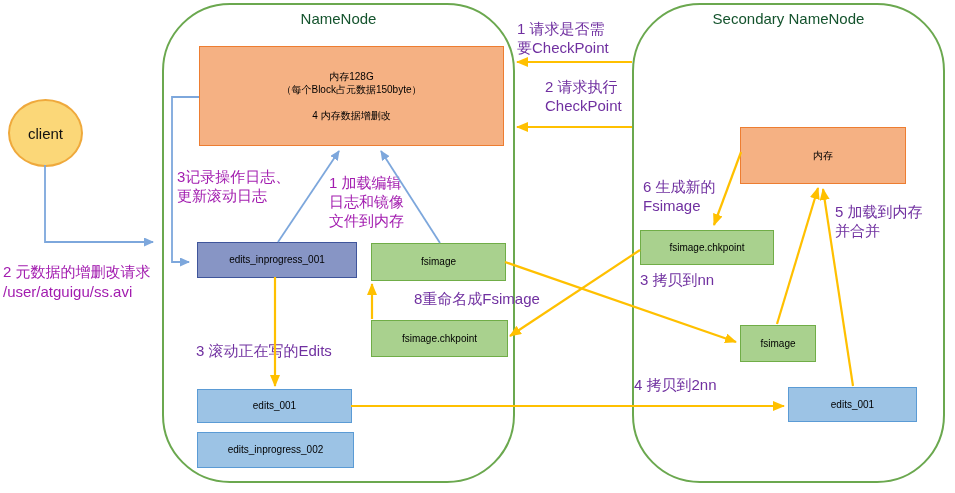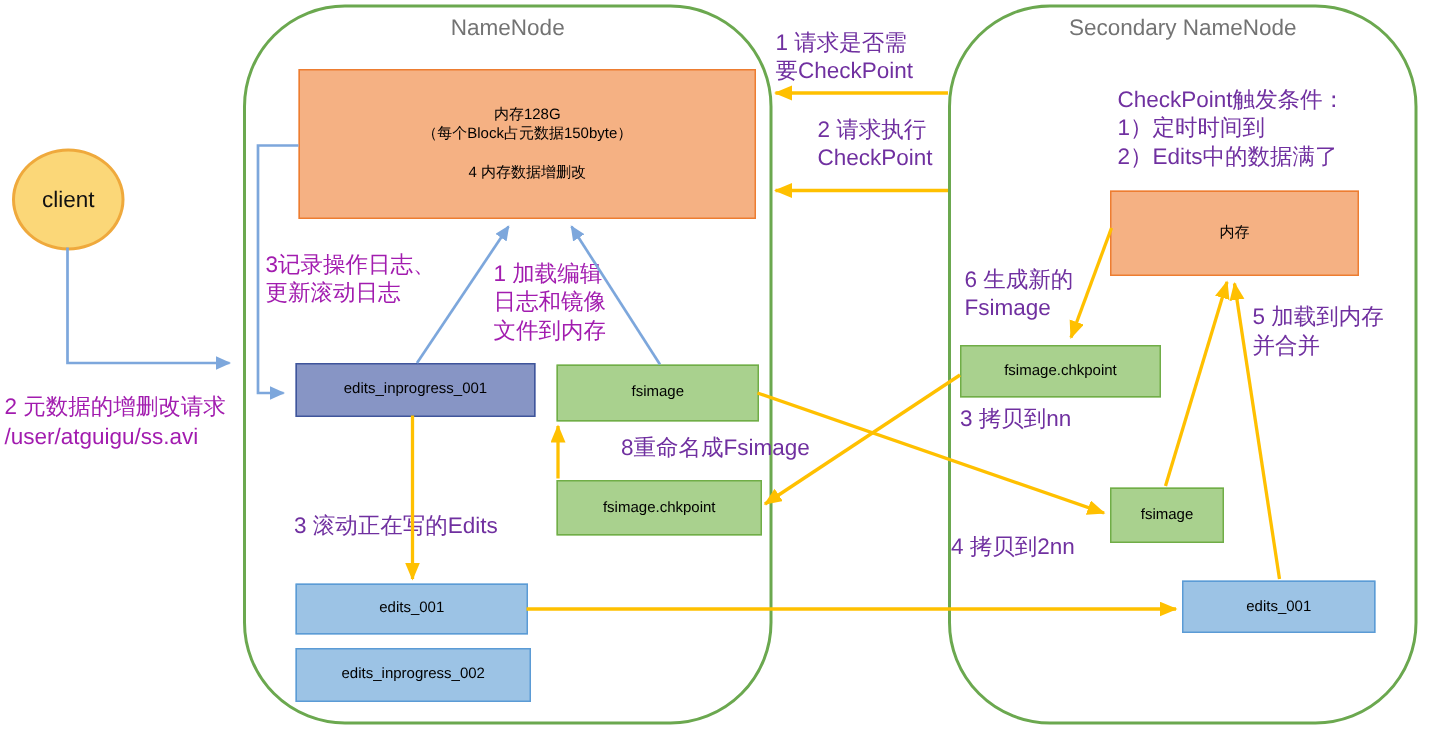--- a/index.html
+++ b/index.html
@@ -4,21 +4,21 @@
 <style>
   html,body{margin:0;padding:0;background:#fff;}
   #canvas{
     position:relative;width:955px;height:493px;background:#ffffff;overflow:hidden;
     font-family:"Liberation Sans","DejaVu Sans",sans-serif;color:#1a1a1a;font-size:15px;
   }
   .container-shape{
     position:absolute;border:2px solid #6BA84F;border-radius:68px;background:transparent;
   }
   .node-title{
-    position:absolute;text-align:center;font-size:15px;color:#737373;
+    position:absolute;text-align:center;font-size:15px;color:#14532d;
   }
   .box{
     position:absolute;display:flex;align-items:center;justify-content:center;
     text-align:center;font-size:10px;color:#000000;white-space:pre-line;line-height:1.32;
   }
   .orange-box{background:#F5B183;border:1.6px solid #ED7D31;}
   .periwinkle-box{background:#8795C5;border:1.6px solid #3F559B;}
   .green-box{background:#A9D18E;border:1.6px solid #70AD47;}
   .lightblue-box{background:#9CC3E5;border:1.6px solid #5B9BD5;}
   .circle{
@@ -68,29 +68,26 @@
 CheckPoint</div>
   <div class="lbl black semibold" style="left:3px;top:262px;">2 元数据的增删改请求
 /user/atguigu/ss.avi</div>
   <div class="lbl black" style="left:177px;top:168px;">3记录操作日志、
 更新滚动日志</div>
   <div class="lbl black" style="left:329px;top:174px;">1 加载编辑
 日志和镜像
 文件到内存</div>
   <div class="lbl purple" style="left:196px;top:342px;">3 滚动正在写的Edits</div>
   <div class="lbl purple" style="left:376px;top:290px;margin-left:38px;">8重命名成Fsimage</div>
-  <div class="lbl purple" style="left:745px;top:58px;">CheckPoint触发条件：
-1）定时时间到
-2）Edits中的数据满了</div>
   <div class="lbl purple" style="left:643px;top:178px;">6 生成新的
 Fsimage</div>
   <div class="lbl purple" style="left:835px;top:203px;">5 加载到内存
 并合并</div>
   <div class="lbl purple" style="left:640px;top:271px;">3 拷贝到nn</div>
-  <div class="lbl purple" style="left:634px;top:356px;">4 拷贝到2nn</div>
+  <div class="lbl purple" style="left:634px;top:376px;">4 拷贝到2nn</div>
 
   <svg id="arrow-layer" width="955" height="493" viewBox="0 0 955 493">
     <defs>
       <marker id="m-orange" markerUnits="userSpaceOnUse" markerWidth="13" markerHeight="11" refX="11" refY="5" orient="auto">
         <path d="M0,0 L12,5 L0,10 Z" fill="#FFC000"></path>
       </marker>
       <marker id="m-blue" markerUnits="userSpaceOnUse" markerWidth="11" markerHeight="10" refX="9" refY="4.5" orient="auto">
         <path d="M0,0 L10,4.5 L0,9 Z" fill="#7DA7DC"></path>
       </marker>
     </defs>

